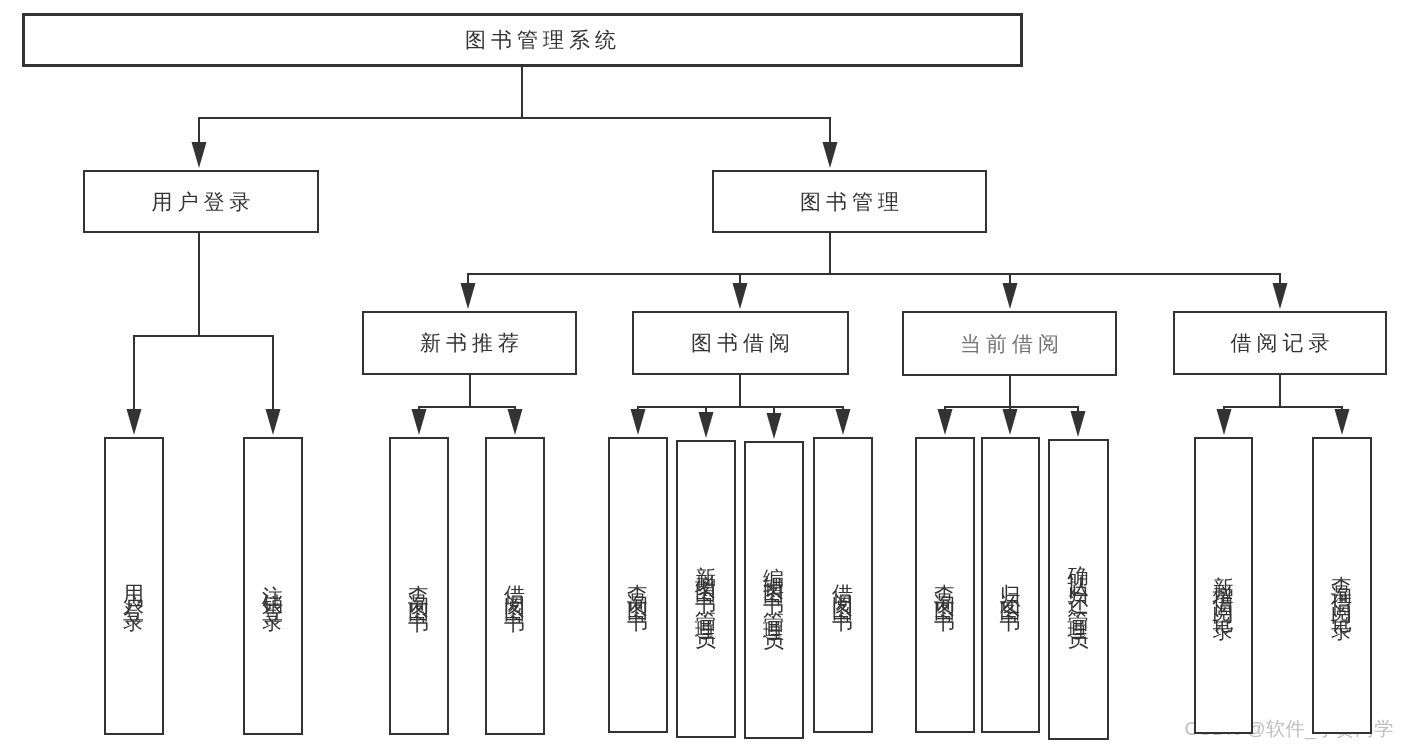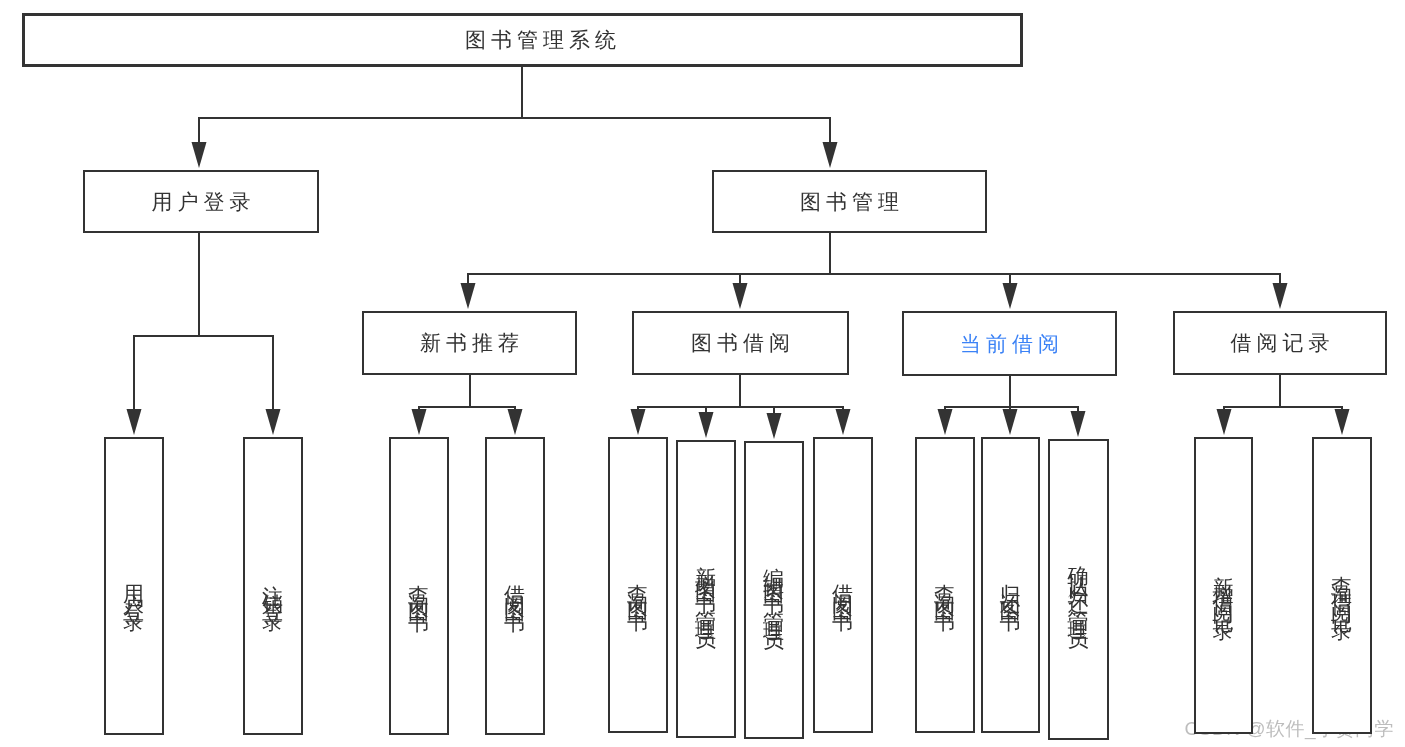--- a/index.html
+++ b/index.html
@@ -115,21 +115,21 @@
     </div>
     <div class="node" style="left: 712px; top: 170px; width: 275px; height: 63px; border-width: 2px; border-color: rgb(51, 51, 51); color: rgb(51, 51, 51);">
       <span class="label">图书管理</span>
     </div>
     <div class="node" style="left: 632px; top: 311px; width: 217px; height: 64px; border-width: 2px; border-color: rgb(51, 51, 51); color: rgb(51, 51, 51);">
       <span class="label">图书借阅</span>
     </div>
     <div class="node" style="left: 362px; top: 311px; width: 215px; height: 64px; border-width: 2px; border-color: rgb(51, 51, 51); color: rgb(51, 51, 51);">
       <span class="label">新书推荐</span>
     </div>
-    <div class="node" style="left: 902px; top: 311px; width: 215px; height: 65px; border-width: 2px; border-color: rgb(51, 51, 51); color: #3b82f6;">
+    <div class="node" style="left: 902px; top: 311px; width: 215px; height: 65px; border-width: 2px; border-color: rgb(51, 51, 51); color: #737373;">
       <span class="label">当前借阅</span>
     </div>
     <div class="node" style="left: 1173px; top: 311px; width: 214px; height: 64px; border-width: 2px; border-color: rgb(51, 51, 51); color: rgb(51, 51, 51);">
       <span class="label">借阅记录</span>
     </div>
     <div class="node vertical" style="left: 104px; top: 437px; width: 60px; height: 298px; border-width: 2px; border-color: rgb(51, 51, 51); color: rgb(51, 51, 51);">
       <span class="label">用户登录</span>
     </div>
     <div class="node vertical" style="left: 243px; top: 437px; width: 60px; height: 298px; border-width: 2px; border-color: rgb(51, 51, 51); color: rgb(51, 51, 51);">
       <span class="label">注销登录</span>

